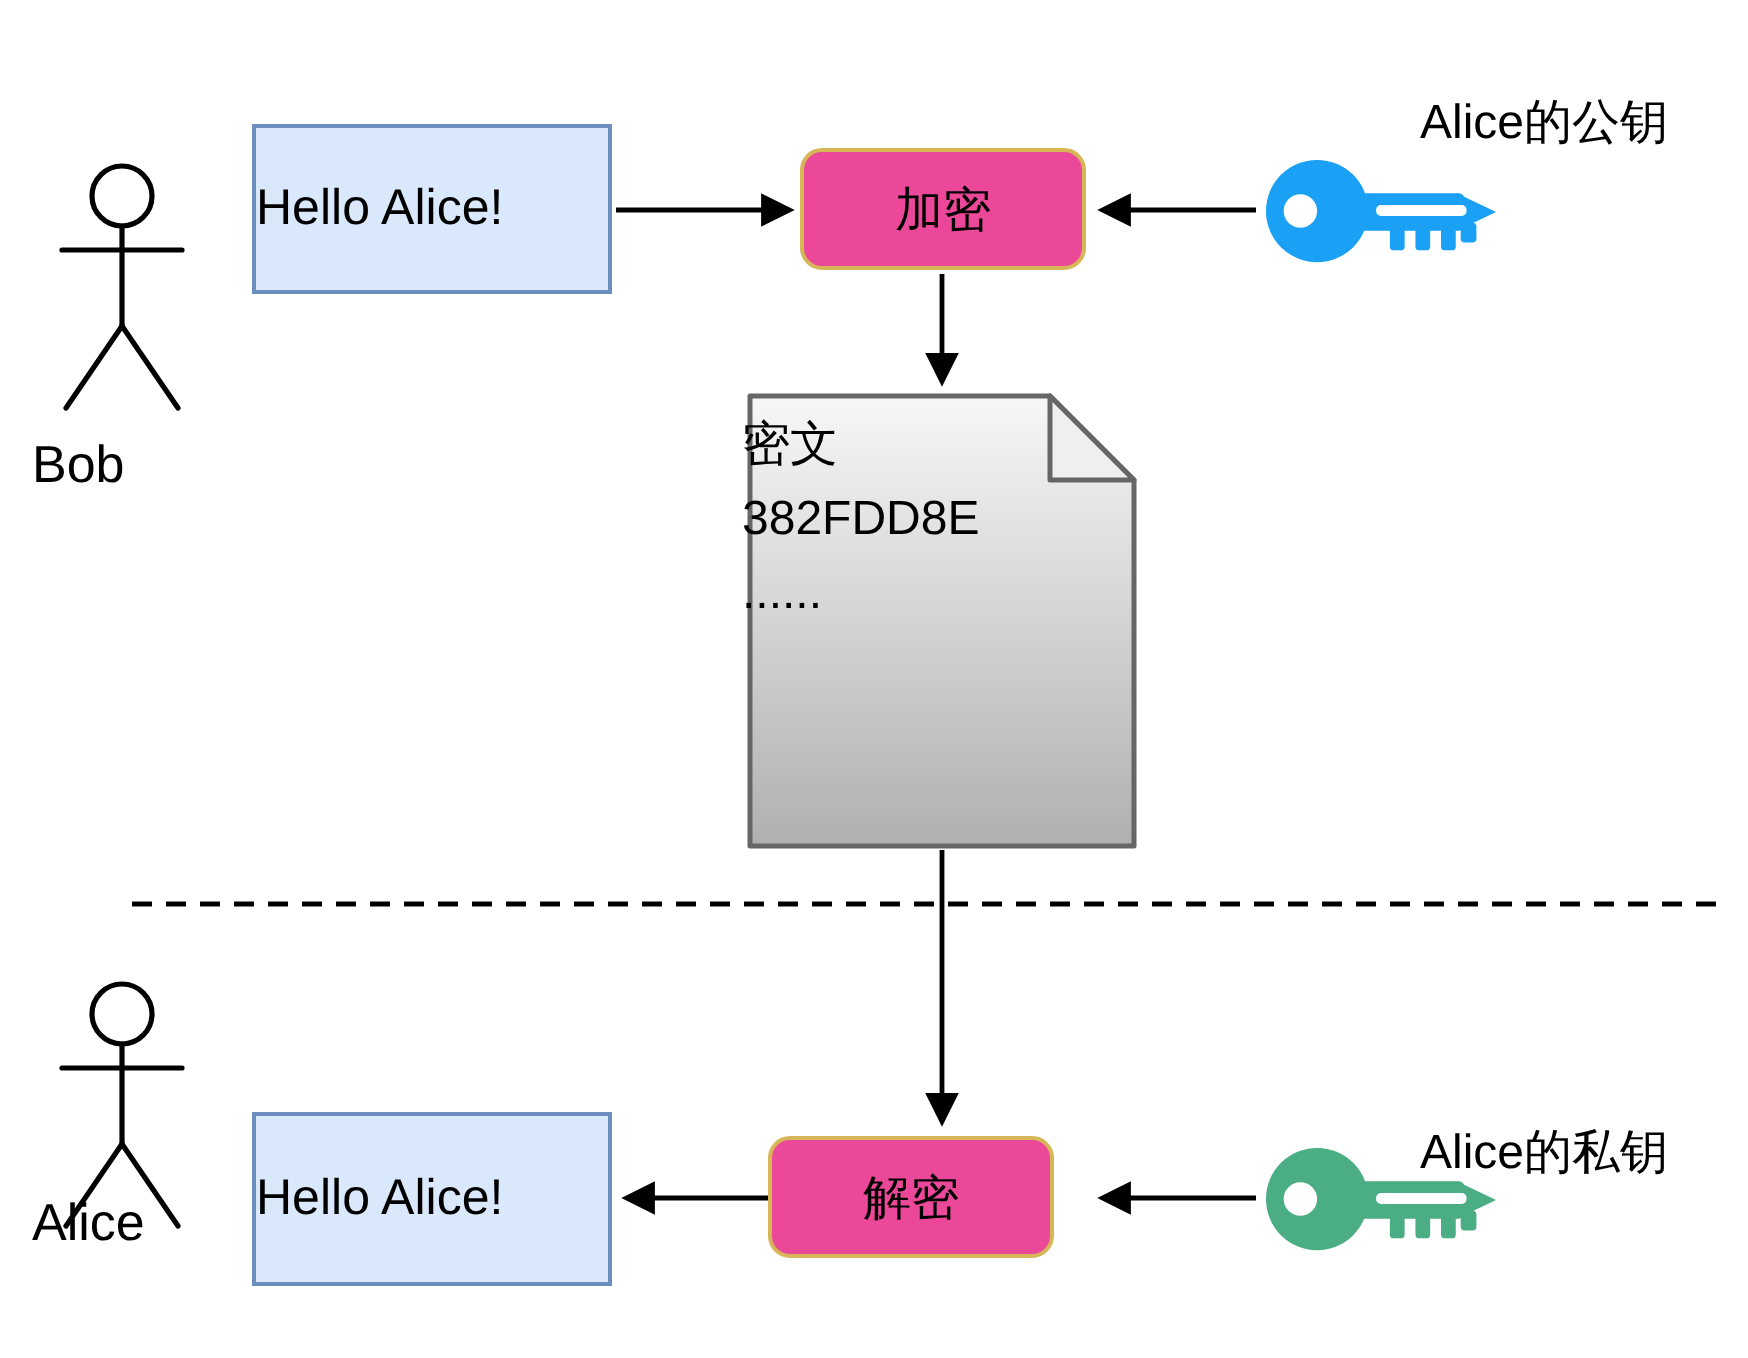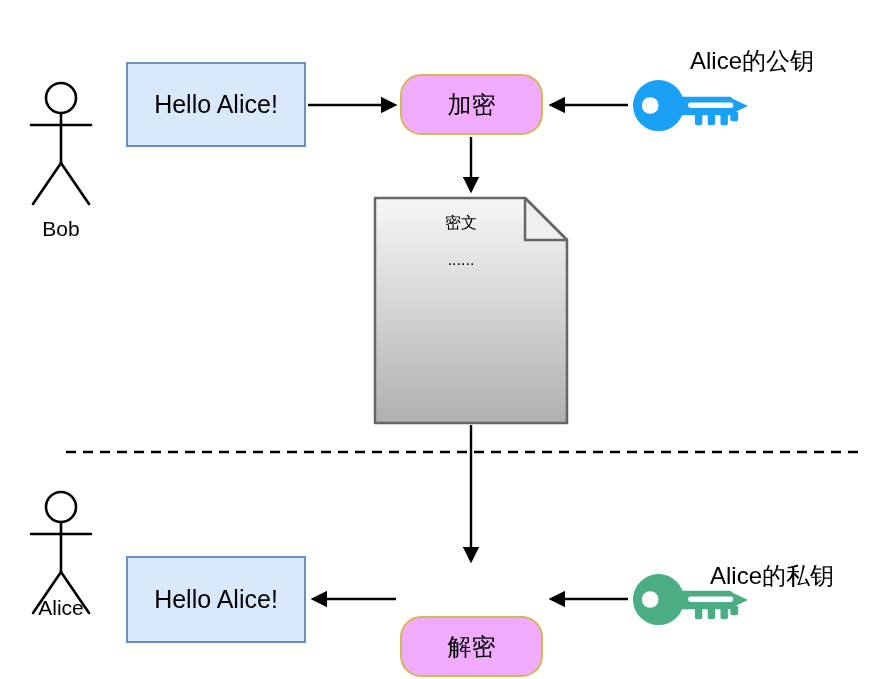--- a/index.html
+++ b/index.html
@@ -12,51 +12,50 @@
     overflow:hidden;
   }
   .abs{position:absolute;}
   svg{display:block;}
   
   .msg-box{
     position:absolute;
     width:176px;height:81px;
     background:#DAE8FC;
     border:2px solid #6C8EBF;
-    display:flex;align-items:center;justify-content:center;
+    display:flex;align-items:center;
     font-size:25px;
   }
   
   .proc-box{
     position:absolute;
     width:139px;height:57px;
-    background:#f0abfc;
+    background:#ec4899;
     border:2px solid #D6B656;
-    border-radius:21px;
+    border-radius:11px;
     display:flex;align-items:center;justify-content:center;
     font-size:24px;
   }
   .actor-label{
     position:absolute;
     width:90px;
-    text-align:center;
-    font-size:21px;
+    font-size:26px;
   }
   .key-label{
     position:absolute;
     width:160px;
     text-align:center;
     font-size:24px;
     white-space:nowrap;
   }
   .doc-text{
     position:absolute;
     left:371px;top:204px;width:180px;
-    text-align:center;
-    font-size:16px;
+    text-align:left;
+    font-size:24px;
     line-height:37px;
   }
   .overlay{position:absolute;left:0;top:0;pointer-events:none;}
 </style>
 </head>
 <body>
 
 <div class="canvas">
 
   <svg class="overlay" width="874" height="679" viewBox="0 0 874 679">
@@ -93,21 +92,21 @@
   <div class="actor-label" style="left:16px;top:217px;">Bob</div>
 
   <div class="msg-box" style="left:126px;top:62px;">
     <span>Hello Alice!</span>
   </div>
 
   <div class="proc-box" style="left:400px;top:74px;">
     <span>加密</span>
   </div>
 
-  <div class="key-label" style="left:672px;top:45px;">Alice的公钥</div>
+  <div class="key-label" style="left:692px;top:45px;">Alice的公钥</div>
   <svg class="abs" style="left:632px;top:76px;" width="118" height="60" viewBox="0 0 120 61">
     <g fill="#1AA1F5">
       <circle cx="27" cy="30" r="26"></circle>
       <rect x="44" y="21" width="58" height="19" rx="3"></rect>
       <polygon points="98,21 118,30.5 98,40"></polygon>
       <rect x="64" y="36" width="7.5" height="14" rx="2"></rect>
       <rect x="77" y="36" width="7.5" height="14" rx="2"></rect>
       <rect x="90" y="36" width="7.5" height="14" rx="2"></rect>
       <rect x="100" y="36" width="8" height="10" rx="2"></rect>
       <circle cx="18.5" cy="30" r="8.5" fill="#ffffff"></circle>
@@ -120,39 +119,40 @@
       <linearGradient id="gdoc" x1="0" y1="0" x2="0" y2="1">
         <stop offset="0" stop-color="#F7F7F7"></stop>
         <stop offset="1" stop-color="#B0B0B0"></stop>
       </linearGradient>
     </defs>
     <path d="M3,3 H153 L195,45 V228 H3 Z" fill="url(#gdoc)" stroke="#666666" stroke-width="2.5" stroke-linejoin="round"></path>
     <path d="M153,3 V45 H195 Z" fill="#EFEFEF" stroke="#666666" stroke-width="2.5" stroke-linejoin="round"></path>
   </svg>
   <div class="doc-text">
     <div>密文</div>
+    <div>382FDD8E</div>
     <div>......</div>
   </div>
 
   <svg class="abs" style="left:25px;top:490px;" width="72" height="126" viewBox="0 0 72 126">
     <g stroke="#000" stroke-width="2.6" fill="none" stroke-linecap="round">
       <circle cx="36" cy="17" r="15"></circle>
       <line x1="36" y1="32" x2="36" y2="82"></line>
       <line x1="6" y1="44" x2="66" y2="44"></line>
       <line x1="36" y1="82" x2="8" y2="123"></line>
       <line x1="36" y1="82" x2="64" y2="123"></line>
     </g>
   </svg>
   <div class="actor-label" style="left:16px;top:596px;">Alice</div>
 
   <div class="msg-box" style="left:126px;top:556px;height:83px;">
     <span>Hello Alice!</span>
   </div>
 
-  <div class="proc-box" style="left:400px;top:568px;margin-top:48px;">
+  <div class="proc-box" style="left:384px;top:568px;">
     <span>解密</span>
   </div>
 
   <div class="key-label" style="left:692px;top:560px;">Alice的私钥</div>
   <svg class="abs" style="left:632px;top:570px;" width="118" height="60" viewBox="0 0 120 61">
     <g fill="#4BAD83">
       <circle cx="27" cy="30" r="26"></circle>
       <rect x="44" y="21" width="58" height="19" rx="3"></rect>
       <polygon points="98,21 118,30.5 98,40"></polygon>
       <rect x="64" y="36" width="7.5" height="14" rx="2"></rect>

